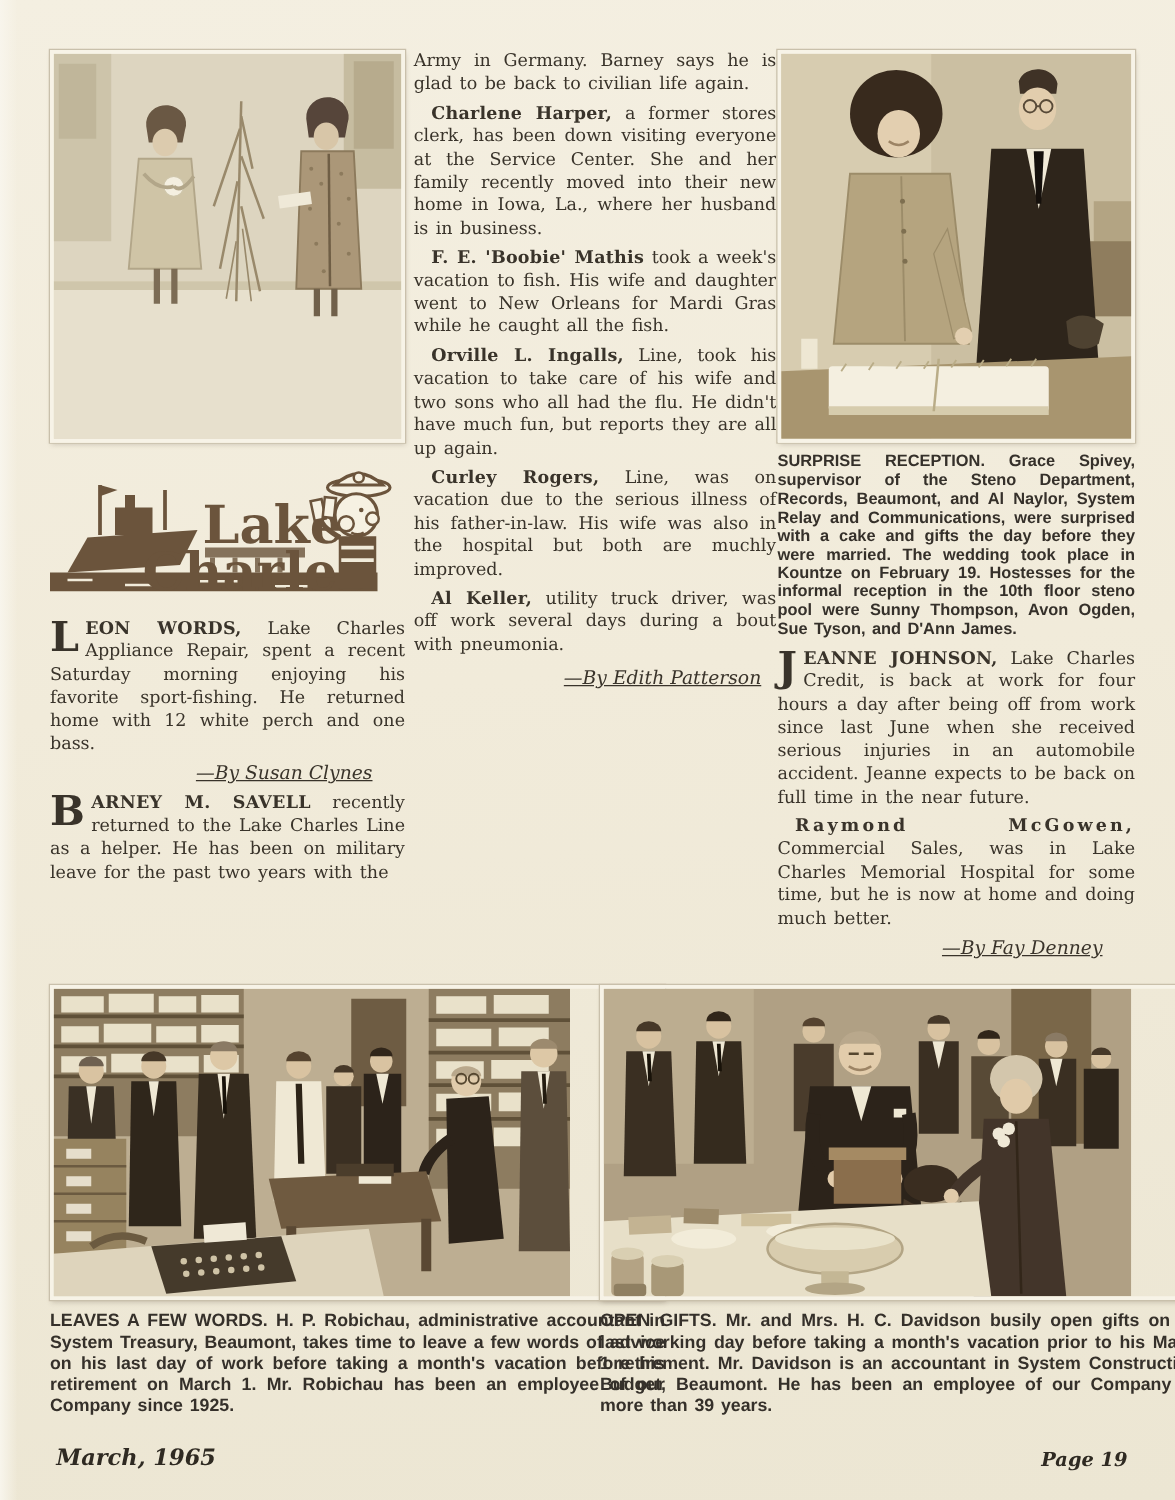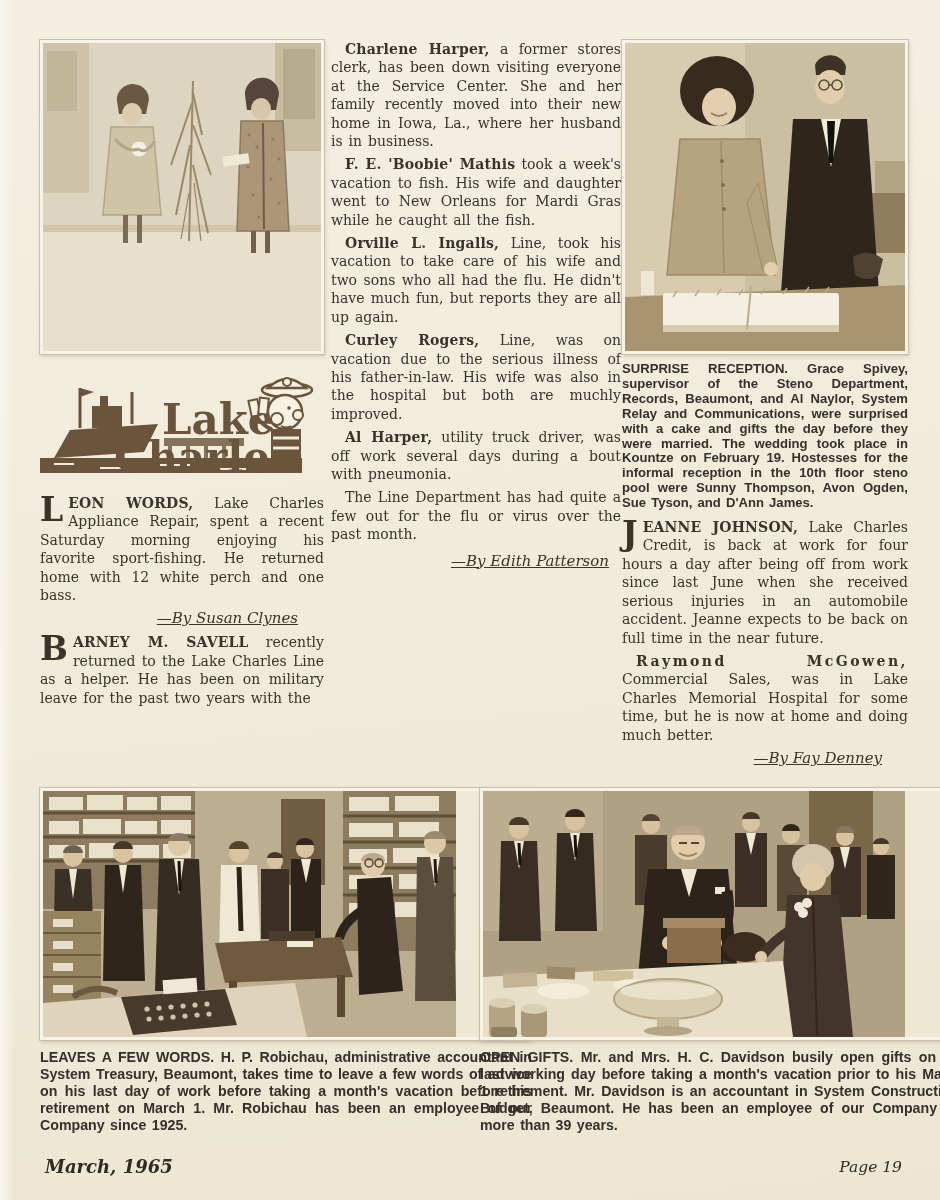--- a/index.html
+++ b/index.html
@@ -33,21 +33,21 @@
   .lead{font-weight:bold;letter-spacing:.2px;}
   .spaced{letter-spacing:2.5px;}
   .dropcap{float:left;font-size:33px;line-height:26px;font-weight:bold;padding:3px 5px 0 0;color:#39332a;}
   .byline{font-style:italic;font-size:15px;text-align:right;padding-right:26px;margin:2px 0 6px 0;text-decoration:underline;}
   .byline-mid{padding-right:12px;margin-top:8px;}
 
   .logo-wrap{margin:14px 0 12px 0;}
 
   
   .footer-left{position:absolute;left:45px;top:1156px;font-weight:bold;font-style:italic;font-size:18px;color:#2f2a22;}
-  .footer-right{position:absolute;right:38px;top:1158px;font-weight:normal;font-style:italic;font-size:15.5px;color:#2f2a22;}
+  .footer-right{position:absolute;right:38px;top:1158px;font-weight:bold;font-style:italic;font-size:15.5px;color:#2f2a22;}
 
   .clearfix:after{content:"";display:block;clear:both;}
 </style>
 </head>
 <body>
 
 <div class="page">
 
   <div class="col col-left">
 
@@ -152,26 +152,26 @@
     </div>
 
     <p class="para clearfix"><span class="dropcap">L</span><strong class="lead">EON WORDS,</strong><span> Lake Charles Appliance Repair, spent a recent Saturday morning enjoying his favorite sport-fishing. He returned home with 12 white perch and one bass.</span></p>
 
     <div class="byline">—By Susan Clynes</div>
 
     <p class="para clearfix"><span class="dropcap">B</span><strong class="lead">ARNEY M. SAVELL</strong><span> recently returned to the Lake Charles Line as a helper. He has been on military leave for the past two years with the</span></p>
   </div>
 
   <div class="col col-mid">
+    <p class="para"><span>Army in Germany.  Barney says he is glad to be back to civilian life again.</span></p>
     <p class="para indent"><strong class="lead">Charlene Harper,</strong><span> a former stores clerk, has been down visiting everyone at the Service Center. She and her family recently moved into their new home in Iowa, La., where her husband is in business.</span></p>
     <p class="para indent"><strong class="lead">F. E. 'Boobie' Mathis</strong><span> took a week's vacation to fish. His wife and daughter went to New Orleans for Mardi Gras while he caught all the fish.</span></p>
     <p class="para indent"><strong class="lead">Orville L. Ingalls,</strong><span> Line, took his vacation to take care of his wife and two sons who all had the flu. He didn't have much fun, but reports they are all up again.</span></p>
     <p class="para indent"><strong class="lead">Curley Rogers,</strong><span> Line, was on vacation due to the serious illness of his father-in-law. His wife was also in the hospital but both are muchly improved.</span></p>
-    <p class="para indent"><strong class="lead">Al Harper,</strong><span> utility truck driver, was off work several days during a bout with pneumonia.</span></p>
-    <p class="para indent"><span>The Line Department has had quite a few out for the flu or virus over the past month.</span></p>
+    <p class="para indent"><strong class="lead">Al Keller,</strong><span> utility truck driver, was off work several days during a bout with pneumonia.</span></p>
     <div class="byline byline-mid">—By Edith Patterson</div>
   </div>
 
   <div class="col col-right">
 
     <div class="photo">
       <svg width="280" height="308" viewBox="0 0 280 308">
         <rect width="280" height="308" fill="#cbbfa2"></rect>
         <rect width="120" height="308" fill="#d7ccb0"></rect>
         <rect x="250" y="118" width="30" height="92" fill="#b3a483"></rect>

